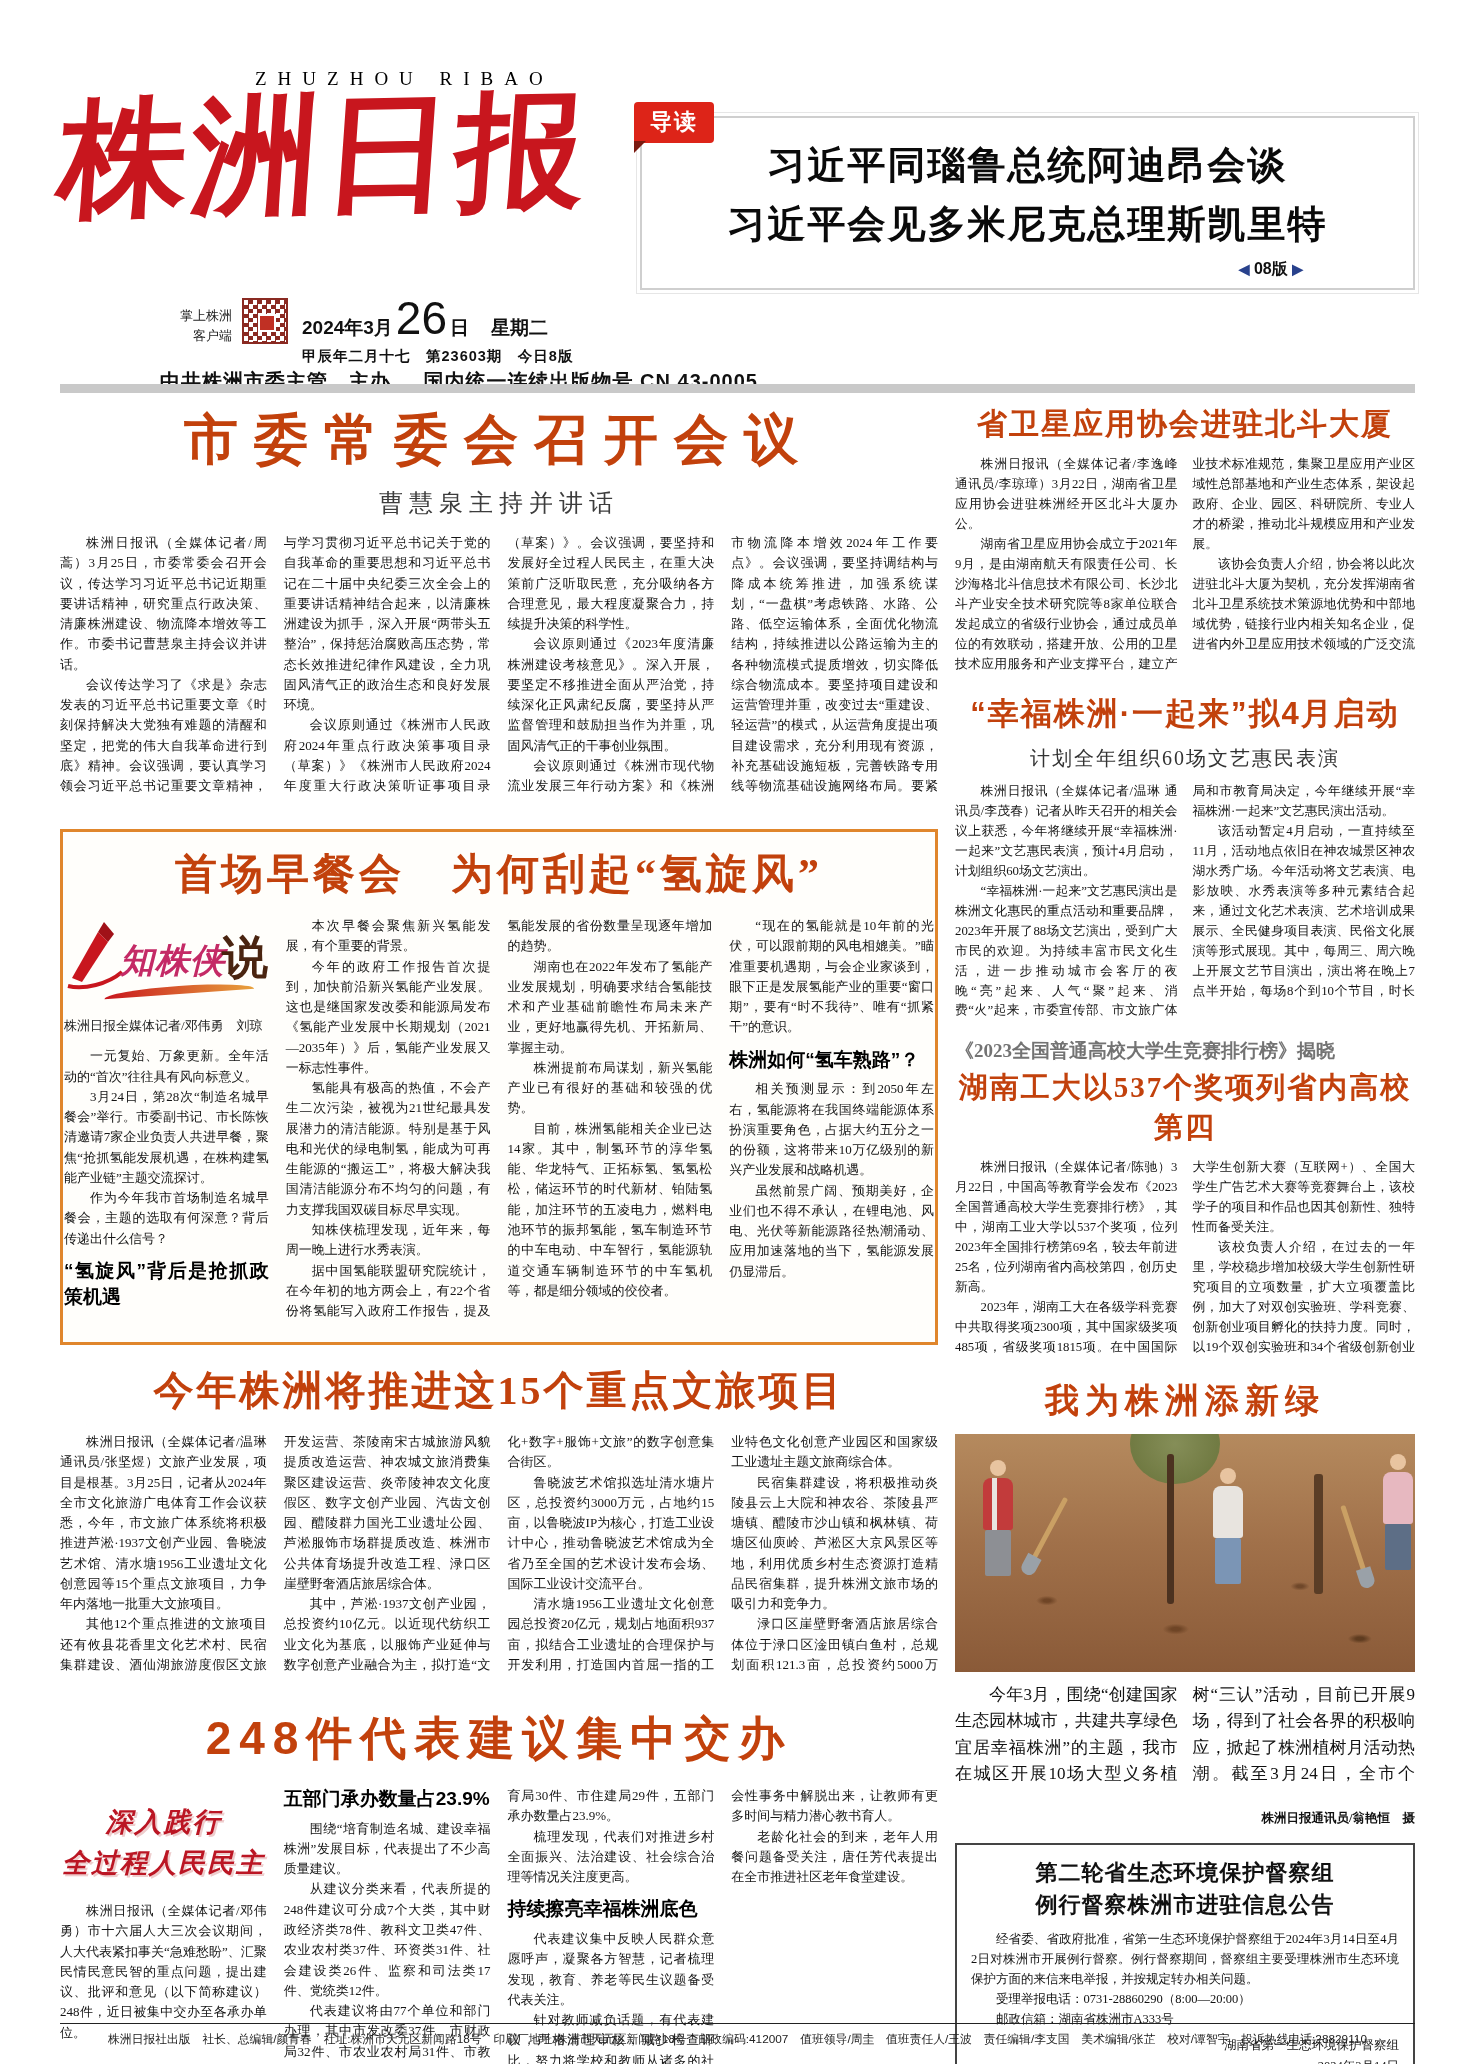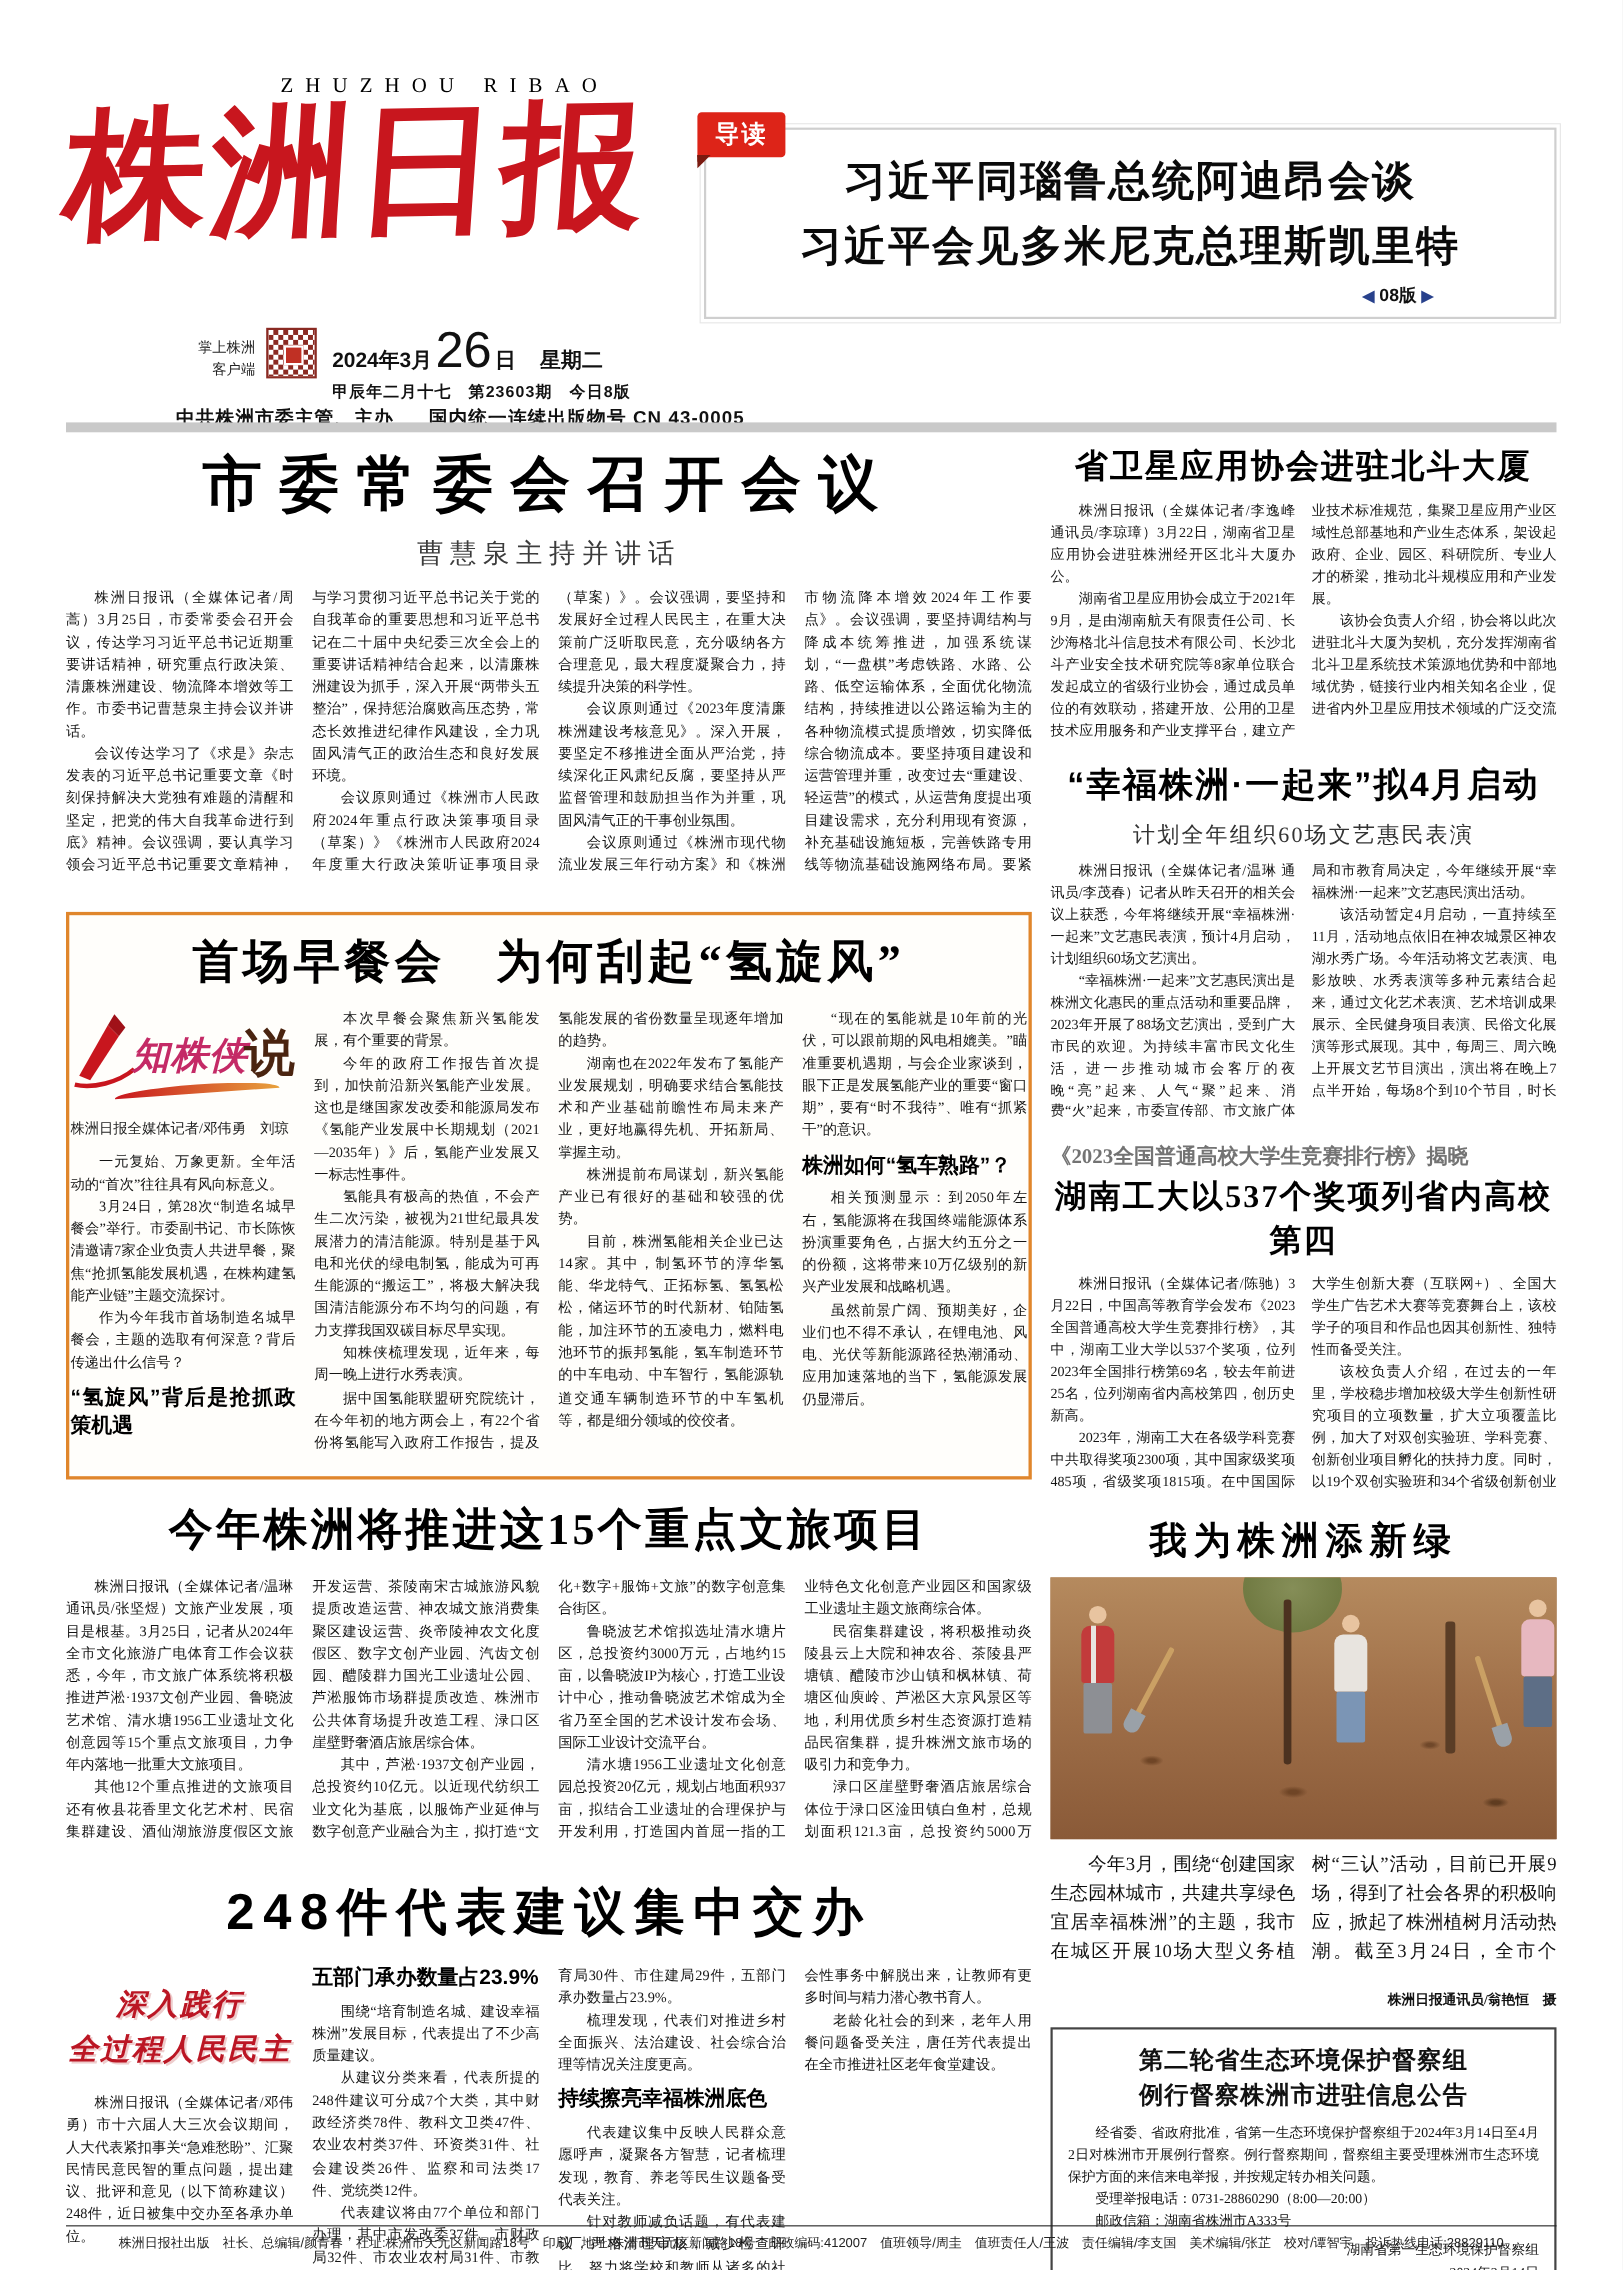--- a/index.html
+++ b/index.html
@@ -14,39 +14,39 @@
   .app-label { width:72px; text-align:right; font-size:13px; line-height:1.5; margin-top:8px; color:#222; }
   .qr { width:46px; height:46px; margin-left:10px; position:relative;
         background:conic-gradient(#8a2a22 25%, #fff 0 50%, #8a2a22 0 75%, #fff 0);
         background-size:9px 9px; border:2px solid #8a2a22; }
   .qr::after { content:""; position:absolute; left:14px; top:14px; width:14px; height:14px; background:#c03024; border:2px solid #fff; }
   .date-block { margin-left:14px; }
   .date-main { display:flex; align-items:baseline; font-size:19px; font-weight:bold; font-family:"Liberation Sans",sans-serif; }
   .date-day { font-size:46px; font-weight:400; margin:0 3px; line-height:0.9; }
   .date-weekday { margin-left:22px; }
   .date-sub { font-size:14.5px; margin-top:6px; font-weight:bold; font-family:"Liberation Sans",sans-serif; letter-spacing:1px; }
-  .org-line { position:absolute; left:100px; top:368px; font-size:17px; font-weight:bold; font-family:"Liberation Sans",sans-serif; letter-spacing:1px; }
+  .org-line { position:absolute; left:100px; top:368px; font-size:20px; font-weight:bold; font-family:"Liberation Sans",sans-serif; letter-spacing:1px; }
   .org-line span { margin-right:26px; }
 
   .daodu-box { position:absolute; left:580px; top:116px; width:775px; height:174px; border:2px solid #cfcfcf; outline:1px solid #e6e6e6; outline-offset:3px; background:#fff; }
   .daodu-tag { position:absolute; left:-8px; top:-16px; background:#dd2418; color:#fff; font-size:22px; font-weight:bold; font-family:"Liberation Sans",sans-serif; padding:5px 16px 6px; border-radius:4px 4px 4px 0; letter-spacing:2px; }
   .daodu-tag::after { content:""; position:absolute; left:0; bottom:-10px; border:6px solid transparent; border-top-color:#7a1a10; border-left-color:#7a1a10; }
   .daodu-heads { text-align:center; padding-top:18px; }
   .daodu-heads .h { font-size:38px; font-weight:900; font-family:"Liberation Sans",sans-serif; letter-spacing:2px; line-height:1.55; color:#0a0a0a; }
   .page-ref { position:absolute; right:110px; bottom:8px; font-size:16px; font-weight:bold; font-family:"Liberation Sans",sans-serif; }
   .page-ref .arr { color:#28418c; font-size:14px; }
 
   .divider { position:absolute; left:60px; top:384px; width:1355px; height:9px; background:#c9c9c9; }
 
   
   .main { position:absolute; left:60px; top:404px; width:1355px; display:flex; }
   .left-region { width:878px; }
   .right-region { width:460px; margin-left:17px; }
 
-  h1.art { text-align:center; font-family:"Liberation Sans",sans-serif; font-weight:900; color:#000000; }
+  h1.art { text-align:center; font-family:"Liberation Sans",sans-serif; font-weight:900; color:#c2410c; }
   .cols { column-fill:auto; text-align:justify; overflow:hidden; font-size:13px; line-height:1.56; color:#141414; }
   .cols p { text-indent:2em; }
   .cols p.sub-h { text-indent:0; font-family:"Liberation Sans",sans-serif; font-weight:bold; font-size:19px; line-height:1.35; margin:9px 0 7px; color:#000; }
 
   
   .main-art h1 { font-size:54px; letter-spacing:16px; }
   .main-art .sub { text-align:center; font-size:24px; color:#3c3c3c; margin:10px 0 14px; letter-spacing:6px; }
   .main-art .cols { column-count:4; column-gap:17px; height:282px; }
 
   

